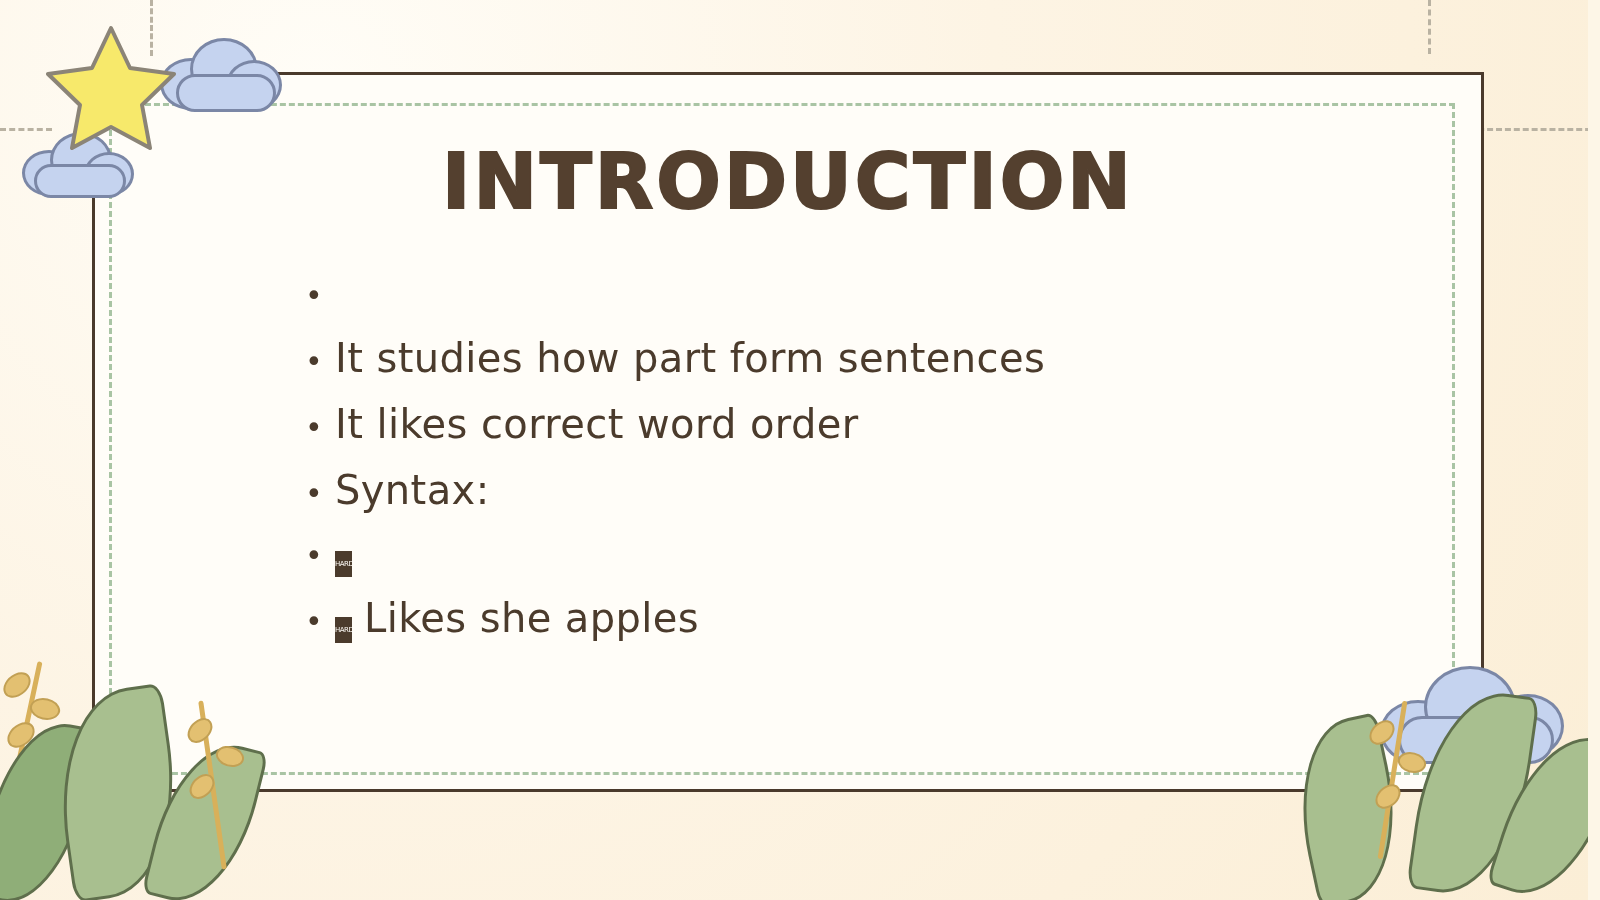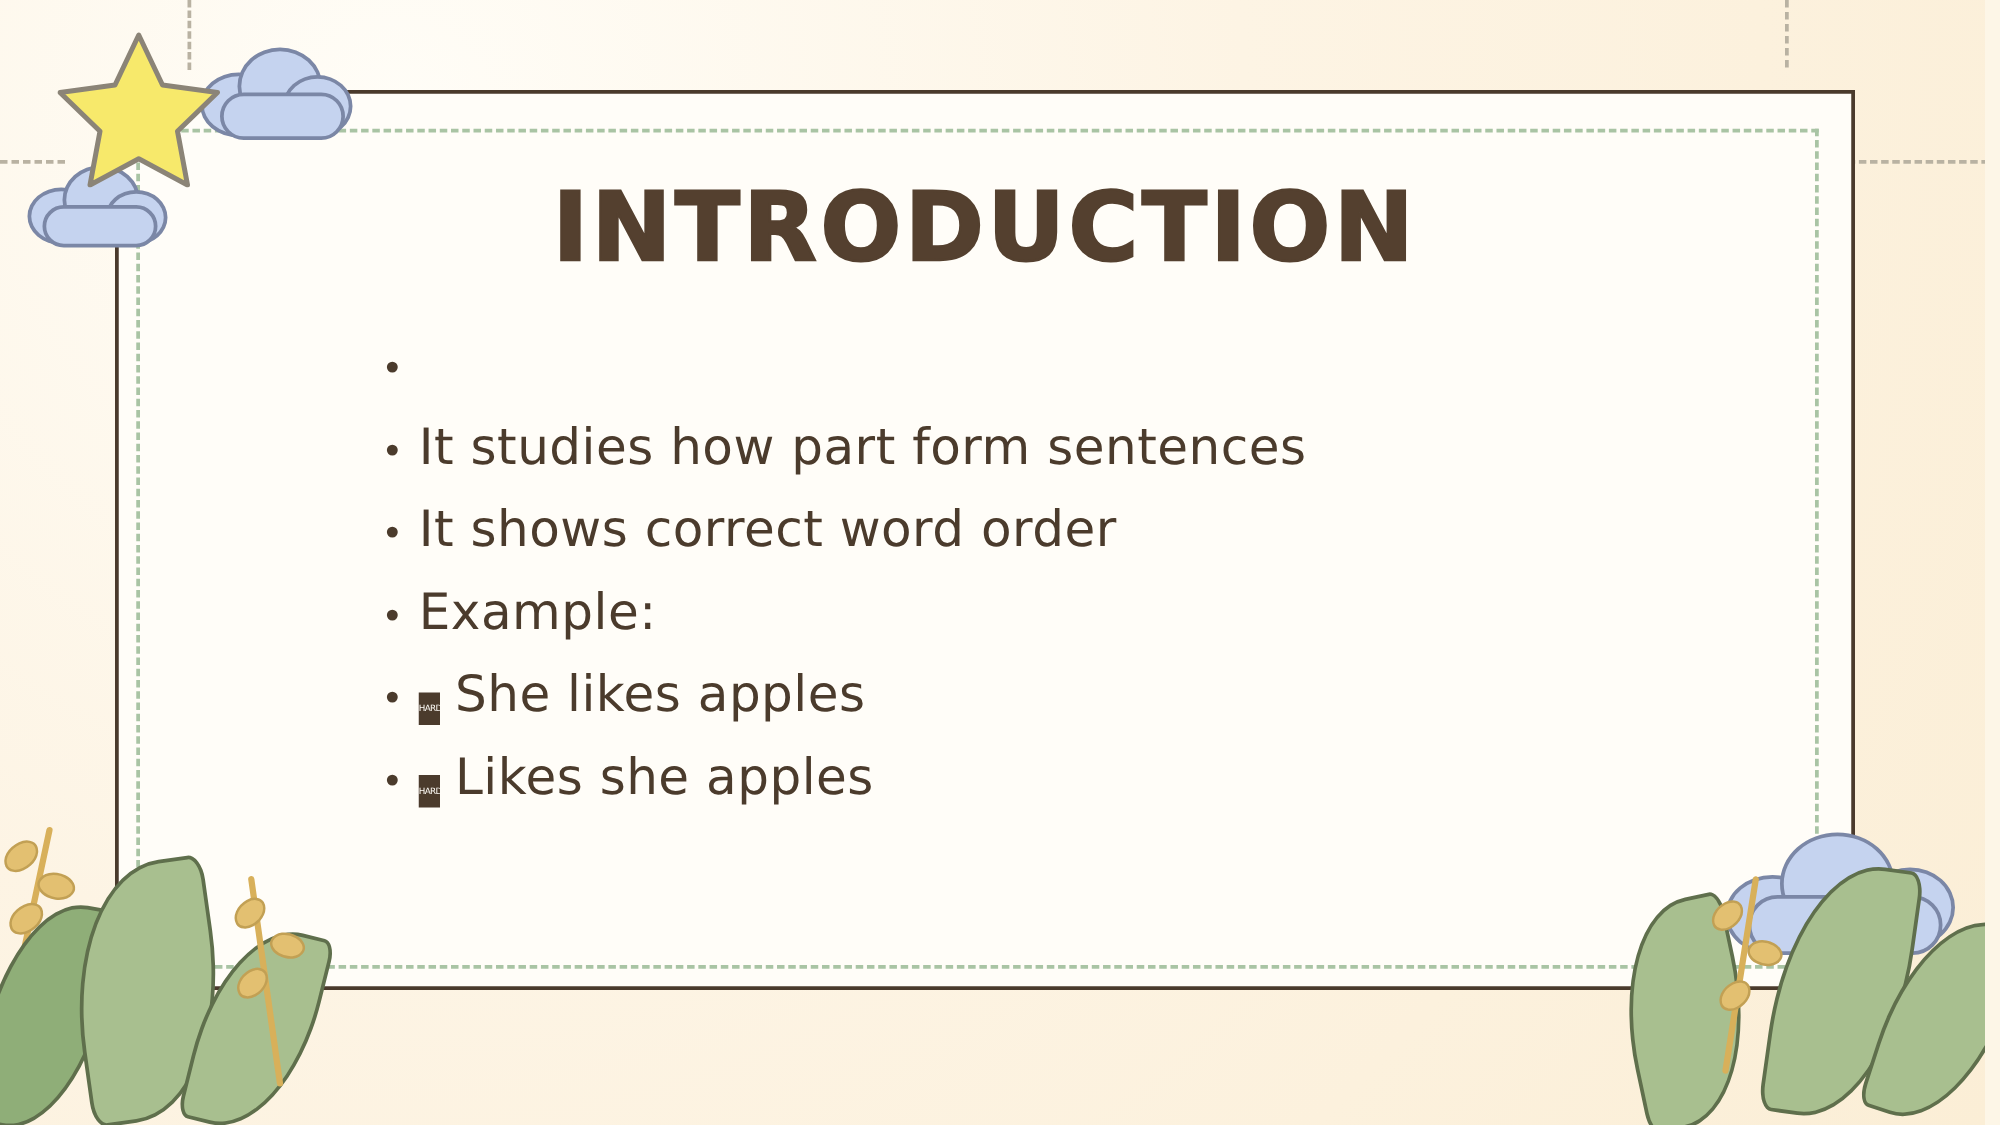--- a/index.html
+++ b/index.html
@@ -168,30 +168,29 @@
     <ul class="bullets">
       <li>
         <span class="dot">•</span>
       </li>
       <li>
         <span class="dot">•</span>
         <span class="txt">It studies how part form sentences</span>
       </li>
       <li>
         <span class="dot">•</span>
-        <span class="txt">It shows correct word order</span>
-      </li>
-      <li>
-        <span class="dot">•</span>
-        <span class="txt">Example:</span>
+        <span class="txt">It likes correct word order</span>
+      </li>
+      <li>
+        <span class="dot">•</span>
+        <span class="txt">Syntax:</span>
       </li>
       <li>
         <span class="dot">•</span>
         <span class="emoji-box">HARD DA</span>
-        <span class="txt">She likes apples</span>
       </li>
       <li>
         <span class="dot">•</span>
         <span class="emoji-box">HARD DA</span>
         <span class="txt">Likes she apples</span>
       </li>
     </ul>
   </div>
 
   <div class="deco" style="left:160px; top:30px; width:120px; height:80px;">

